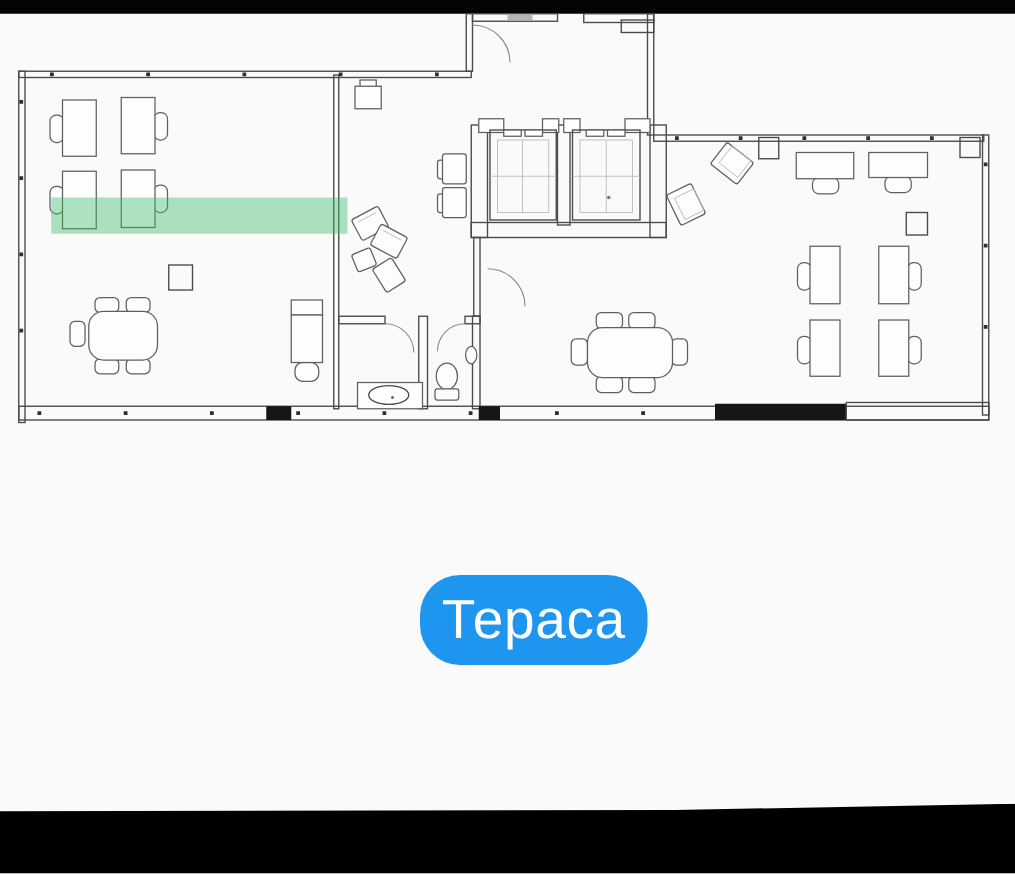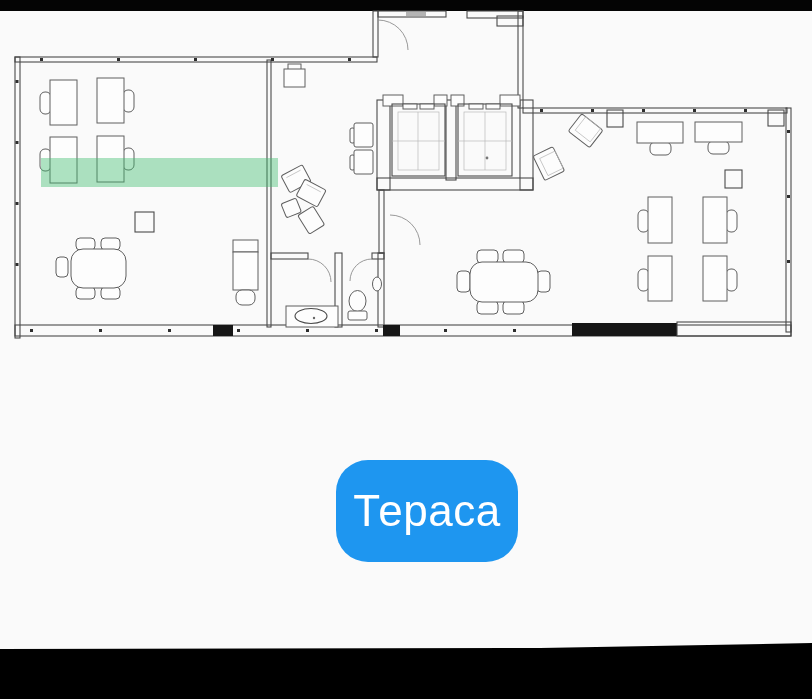--- a/index.html
+++ b/index.html
@@ -1,21 +1,21 @@
 <!DOCTYPE html>
 <html><head>
 <meta charset="utf-8">
 <style>
   html,body{margin:0;padding:0;background:#fafafa;}
   .stage{position:relative;width:812px;height:699px;background:#fafafa;overflow:hidden;
          font-family:"Liberation Sans",sans-serif;}
   .top-bar{position:absolute;left:0;top:0;width:812px;height:11px;background:#040404;}
   .plan-wrap{position:absolute;left:0;top:0;width:812px;height:362px;}
   .plan-wrap svg{display:block;}
-  .terrace-label{position:absolute;left:336px;top:460px;width:182px;height:102px;
+  .terrace-label{position:absolute;left:336px;top:460px;width:182px;height:72px;
       background:#1e96f0;border-radius:32px;display:flex;align-items:center;justify-content:center;}
   .terrace-label span{color:#ffffff;font-size:44px;font-weight:500;letter-spacing:0.5px;line-height:1;}
   .bottom-black{position:absolute;left:0;top:0;width:812px;height:699px;background:#000;
       clip-path:polygon(0px 649px,540px 648px,812px 643px,812px 699px,0px 699px);}
   
   .w{fill:none;stroke:#4a4a4a;stroke-width:1.1;}
   .f{fill:#fdfdfd;stroke:#5f5f5f;stroke-width:1;}
   .arc{fill:none;stroke:#8d8d8d;stroke-width:0.9;}
   .faint{stroke:#b9b9b9;stroke-width:0.7;fill:none;}
   .tick{stroke:#2e2e2e;stroke-width:3;fill:none;}

